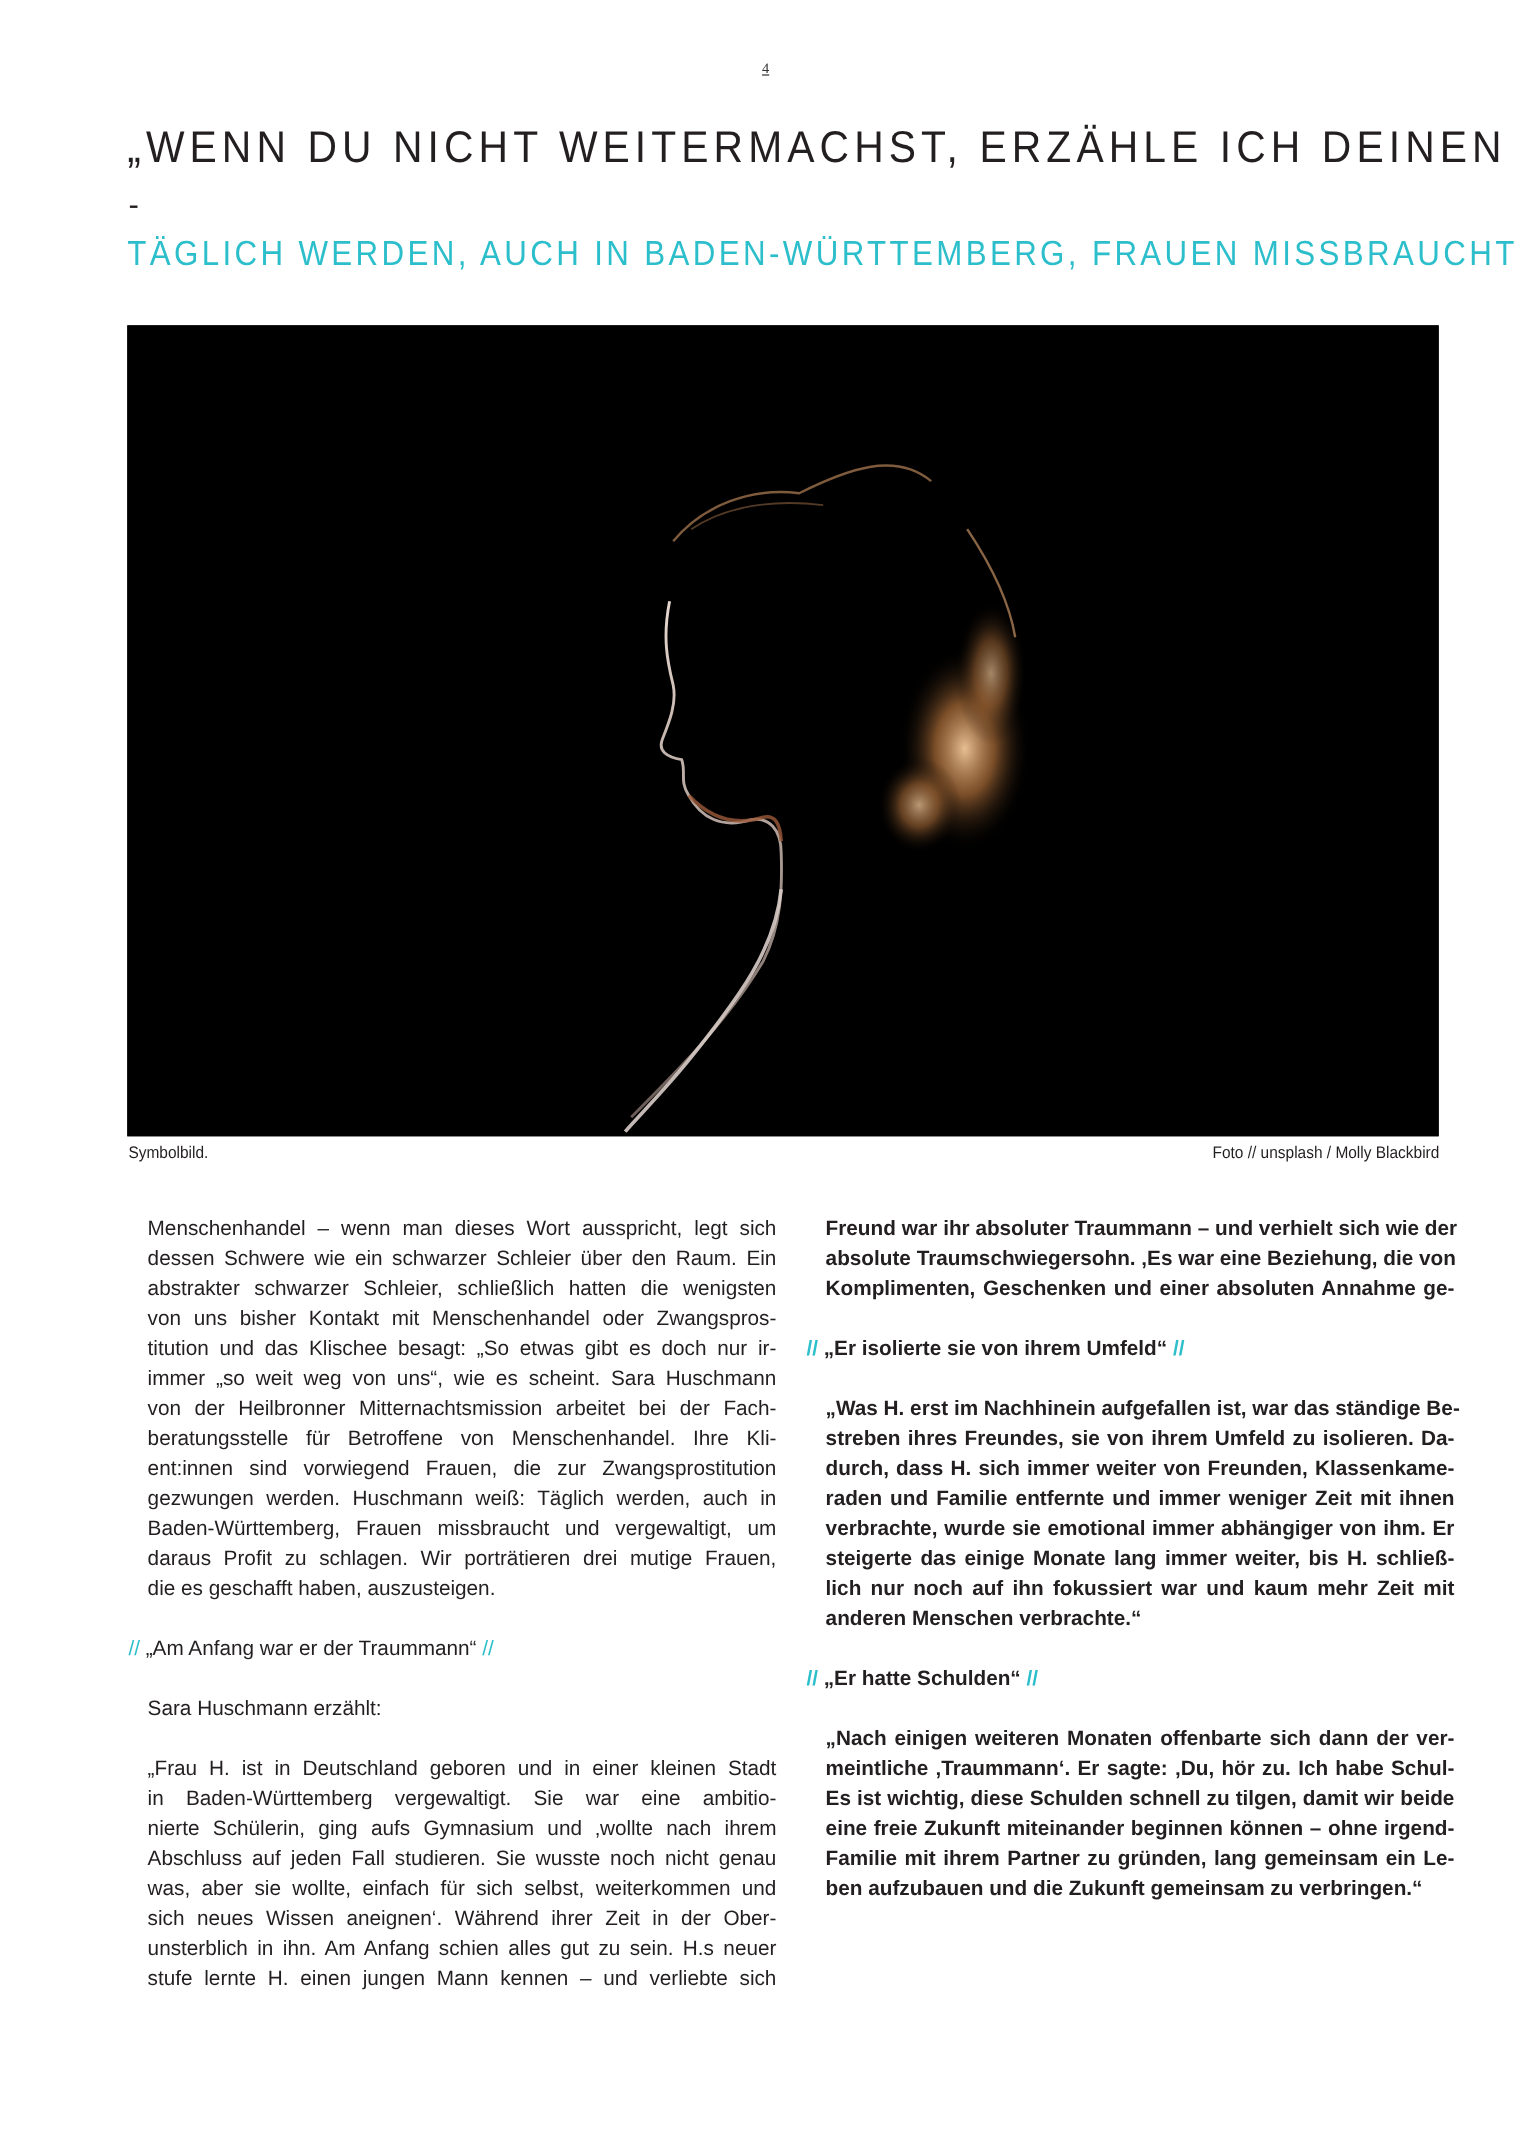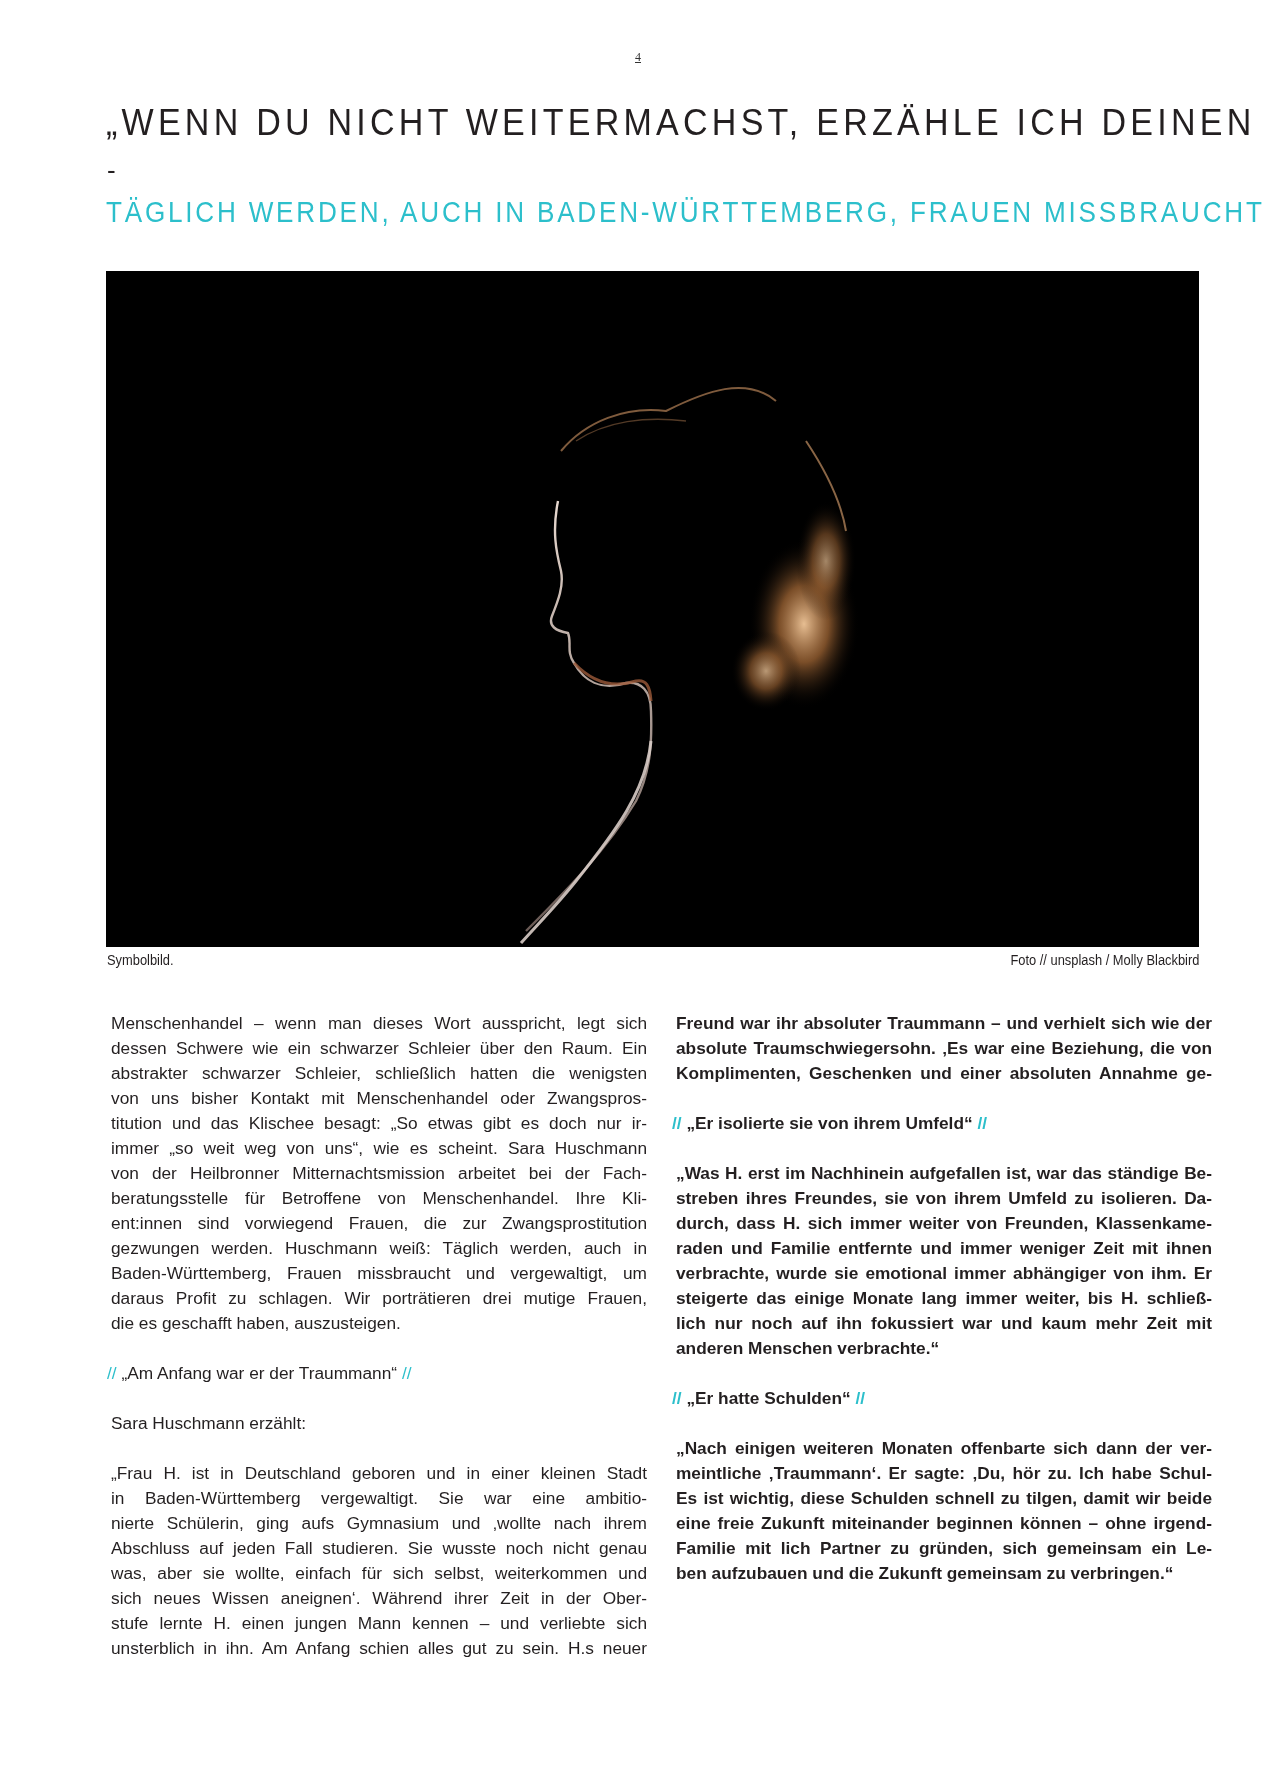--- a/index.html
+++ b/index.html
@@ -98,21 +98,21 @@
       top: 1011px;
       width: 540px;
       font-size: 17.3px;
       line-height: 25px;
       color: #231f20;
       text-align: justify;
     }
     .col-left { left: 107px; }
     .col-right { left: 672px; font-weight: bold; }
     .column p {
-      margin: 0 0 25px 4px;
+      margin: 0 0 25px 16px;
       hyphens: manual;
     }
     .column .line {
       display: block;
       text-align: justify;
       text-align-last: justify;
       white-space: nowrap;
       height: 25px;
     }
     .column .line.last {
@@ -197,22 +197,22 @@
     <span class="line last">Sara Huschmann erzählt:</span>
   </p>
 
   <p>
     <span class="line">„Frau H. ist in Deutschland geboren und in einer kleinen Stadt</span>
     <span class="line">in Baden-Württemberg vergewaltigt. Sie war eine ambitio-</span>
     <span class="line">nierte Schülerin, ging aufs Gymnasium und ‚wollte nach ihrem</span>
     <span class="line">Abschluss auf jeden Fall studieren. Sie wusste noch nicht genau</span>
     <span class="line">was, aber sie wollte, einfach für sich selbst, weiterkommen und</span>
     <span class="line">sich neues Wissen aneignen‘. Während ihrer Zeit in der Ober-</span>
+    <span class="line">unsterblich in ihn. Am Anfang schien alles gut zu sein. H.s neuer</span>
     <span class="line">stufe lernte H. einen jungen Mann kennen – und verliebte sich</span>
-    <span class="line">unsterblich in ihn. Am Anfang schien alles gut zu sein. H.s neuer</span>
   </p>
 </div>
 
 <div class="column col-right">
   <p>
     <span class="line">Freund war ihr absoluter Traummann – und verhielt sich wie der</span>
     <span class="line">absolute Traumschwiegersohn. ‚Es war eine Beziehung, die von</span>
     <span class="line">Komplimenten, Geschenken und einer absoluten Annahme ge-</span>
   </p>
 
@@ -237,16 +237,16 @@
     <span class="slashes">//</span>
     <span>„Er hatte Schulden“</span>
     <span class="slashes">//</span>
   </div>
 
   <p>
     <span class="line">„Nach einigen weiteren Monaten offenbarte sich dann der ver-</span>
     <span class="line">meintliche ‚Traummann‘. Er sagte: ‚Du, hör zu. Ich habe Schul-</span>
     <span class="line">Es ist wichtig, diese Schulden schnell zu tilgen, damit wir beide</span>
     <span class="line">eine freie Zukunft miteinander beginnen können – ohne irgend-</span>
-    <span class="line">Familie mit lich Partner zu gründen, sich gemeinsam ein Le-</span>
+    <span class="line">Familie mit ihrem Partner zu gründen, lang gemeinsam ein Le-</span>
     <span class="line last">ben aufzubauen und die Zukunft gemeinsam zu verbringen.“</span>
   </p>
 </div>
 
 </body></html>

